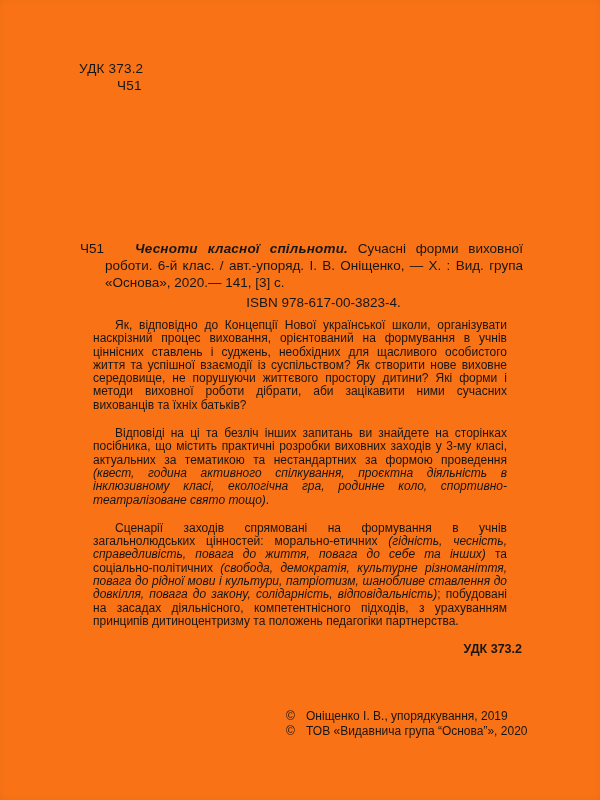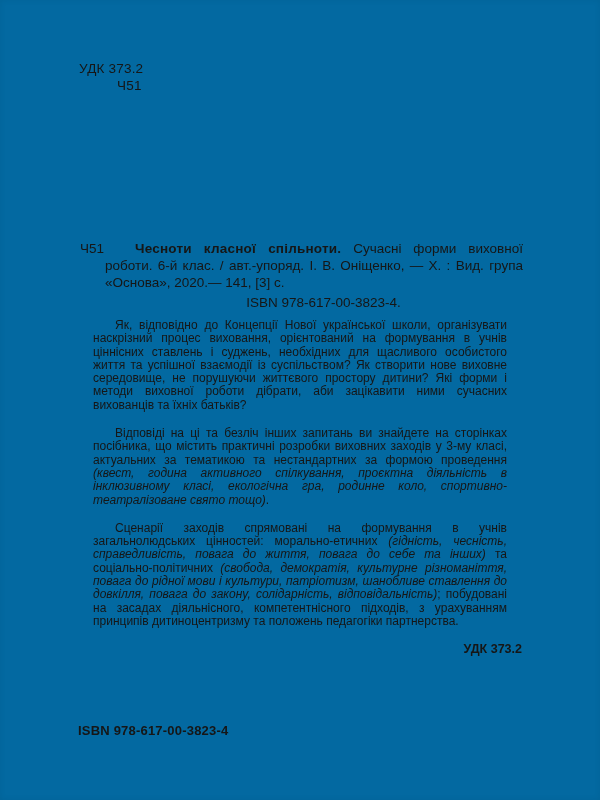--- a/index.html
+++ b/index.html
@@ -1,20 +1,20 @@
 <!DOCTYPE html>
 <html lang="uk"><head>
 <meta charset="utf-8">
 <style>
   html,body{margin:0;padding:0;}
   body{background:#e9e9e9;}
   .page{
     position:relative;
     width:600px;height:800px;
-    background:#0369a1;
+    background:#f97316;
     font-family:"Liberation Sans","DejaVu Sans",sans-serif;
     color:#161616;
     overflow:hidden;
     margin:0 auto;
     box-shadow:inset 0 0 6px rgba(0,0,0,.06);
   }
   
   .udk-top{
     position:absolute;left:79px;top:60px;
     font-size:13.5px;line-height:17px;
@@ -25,21 +25,21 @@
   .bib{
     position:absolute;left:80px;top:241px;width:443px;
     font-size:13.5px;line-height:16.8px;
   }
   .bib-code{position:absolute;left:0;top:0;}
   .bib-text{
     margin:0 0 0 25px;
     text-indent:30px;
     text-align:justify;
   }
-  .bib-text b{letter-spacing:.2px;}
+  .bib-text b{letter-spacing:.2px;font-style:italic;}
   .bib-isbn{margin:4px 0 0 44px;text-align:center;}
   
   .annotation{
     position:absolute;left:78px;top:304px;width:444px;
     font-size:12px;line-height:13.3px;
     text-align:justify;
   }
   .ann-p{margin:15px;text-indent:22px;}
   .ann-p i{font-style:italic;}
   .udk-bottom{
@@ -79,16 +79,19 @@
 
   <div class="annotation">
     <div>
         <p class="ann-p"><span>Як, відповідно до Концепції Нової української школи, організувати наскрізний процес виховання, орієнтований на формування в учнів ціннісних ставлень і суджень, необхідних для щасливого особистого життя та успішної взаємодії із суспільством? Як створити нове виховне середовище, не порушуючи життєвого простору дитини? Які форми і методи виховної роботи дібрати, аби зацікавити ними сучасних вихованців та їхніх батьків?</span></p>
         <p class="ann-p"><span>Відповіді на ці та безліч інших запитань ви знайдете на сторінках посібника, що містить практичні розробки виховних заходів у 3-му класі, актуальних за тематикою та нестандартних за формою проведення </span><i>(квест, година активного спілкування, проєктна діяльність в інклюзивному класі, екологічна гра, родинне коло, спортивно-театралізоване свято тощо)</i><span>.</span></p>
         <p class="ann-p"><span>Сценарії заходів спрямовані на формування в учнів загальнолюдських цінностей: морально-етичних </span><i>(гідність, чесність, справедливість, повага до життя, повага до себе та інших)</i><span> та соціально-політичних </span><i>(свобода, демократія, культурне різноманіття, повага до рідної мови і культури, патріотизм, шанобливе ставлення до довкілля, повага до закону, солідарність, відповідальність)</i><span>; побудовані на засадах діяльнісного, компетентнісного підходів, з урахуванням принципів дитиноцентризму та положень педагогіки партнерства.</span></p>
       </div>
     <div class="udk-bottom">УДК 373.2</div>
   </div>
 
-  <div class="footer-isbn">ISBN 978-617-00-3823-4</div>
 
+  <div class="copyright">
+      <div class="c-line"><span class="c-sym">©</span><span>Оніщенко І. В., упорядкування, 2019</span></div>
+      <div class="c-line"><span class="c-sym">©</span><span>ТОВ «Видавнича група “Основа”», 2020</span></div>
+    </div>
 
 </div>
 
 </body></html>

